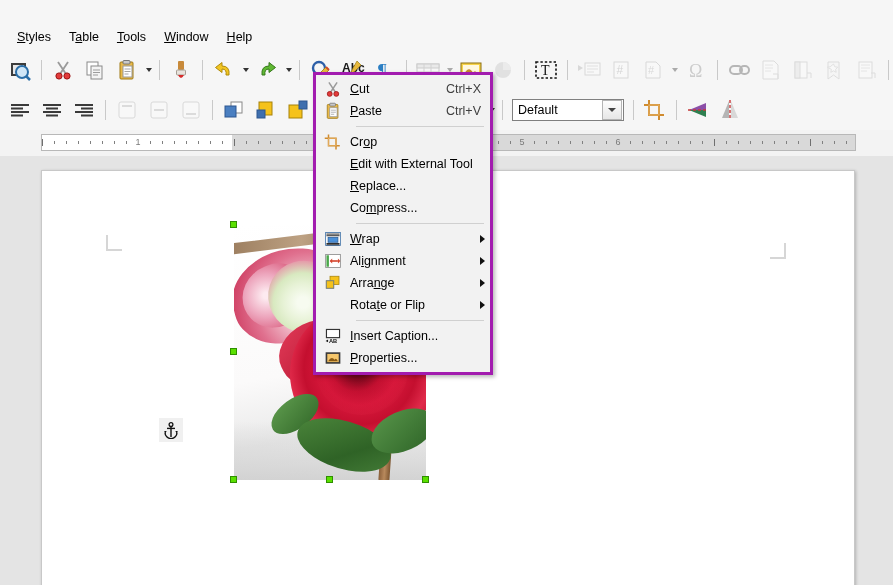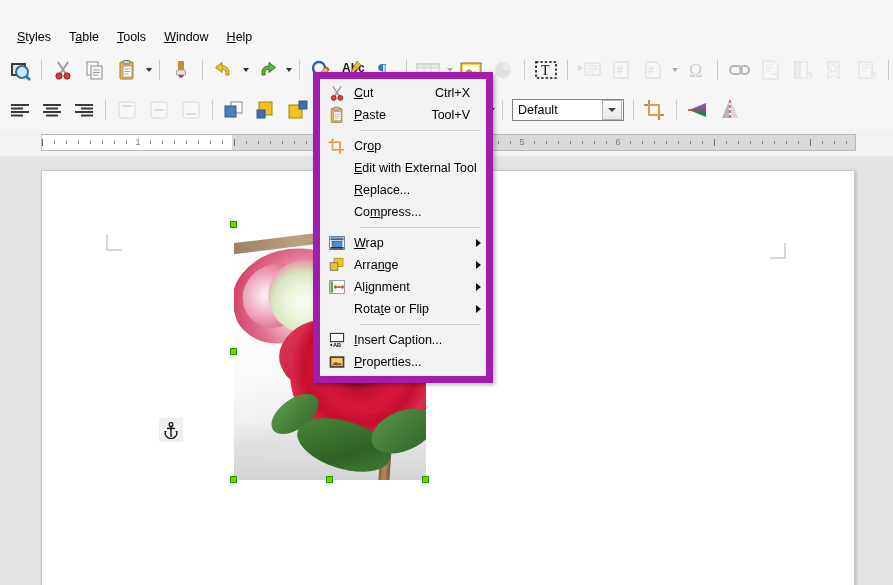--- a/index.html
+++ b/index.html
@@ -153,34 +153,34 @@
     position:absolute;left:146px;top:206px;width:11px;height:52px;
     background:linear-gradient(90deg,#8a5f3a,#b8895c,#7d5631);transform:rotate(4deg);border-radius:4px;
   }
   .handle{
     position:absolute;width:7px;height:7px;background:#5ae000;border:1px solid #2f8f00;box-sizing:border-box;
   }
 
   
   .ctxmenu{
     position:absolute;left:313px;top:72px;width:180px;
-    background:#f2f2f2;border:7px solid #a21caf;
+    background:#f2f2f2;border:3px solid #a21caf;
     box-shadow:2px 2px 4px rgba(0,0,0,.28);
     padding:3px 0;box-sizing:border-box;z-index:40;
   }
   .ctxitem{
     position:relative;height:22px;display:flex;align-items:center;cursor:default;
   }
   .ctxitem.sel{background:#7cc0ef;}
   .ctxitem .ico{
     width:34px;height:22px;display:flex;align-items:center;justify-content:center;flex:0 0 34px;
   }
   .ctxitem .lbl{font-size:12.5px;color:#000;flex:1;line-height:14px;}
   .ctxitem .lbl .mn{text-decoration:underline;}
-  .ctxitem .acc{font-size:12.5px;color:#000000;padding-right:16px;}
+  .ctxitem .acc{font-size:12.5px;color:#404040;padding-right:9px;}
   .ctxitem .arr{
     width:16px;display:flex;align-items:center;justify-content:center;
   }
   .ctxitem .arr:after{
     content:"";border-top:4px solid transparent;border-bottom:4px solid transparent;
     border-left:5px solid #111;display:block;
   }
   .ctxsep{height:1px;background:#d0d0d0;margin:4px 6px 4px 40px;}
 </style>
 </head>
@@ -643,21 +643,21 @@
       <div class="ctxitem">
         <div class="ico">
           <svg width="18" height="18" viewBox="0 0 22 22">
     <rect x="4" y="3" width="13" height="17" rx="1" fill="#e9b949" stroke="#a07b17"></rect>
     <rect x="7" y="1.5" width="7" height="3.5" rx="1" fill="#c9c9c9" stroke="#777"></rect>
     <rect x="7" y="7" width="9" height="11" fill="#fff" stroke="#9a9a9a"></rect>
     <path d="M8.5 10h6M8.5 12.5h6M8.5 15h4" stroke="#a5a5a5" stroke-width="1"></path>
           </svg>
         </div>
         <div class="lbl"><span class="mn">P</span>aste</div>
-        <div class="acc">Tool+V</div>
+        <div class="acc">Ctrl+V</div>
       </div>
       <div class="ctxsep"></div>
       <div class="ctxitem">
         <div class="ico">
           <svg width="18" height="18" viewBox="0 0 24 22">
     <path d="M6 1 v15 h15" fill="none" stroke="#d08b2e" stroke-width="2"></path>
     <path d="M1 6 h15 v15" fill="none" stroke="#d08b2e" stroke-width="2"></path>
     <rect x="6" y="6" width="10" height="10" fill="none" stroke="#e6b469"></rect>
           </svg>
         </div>
@@ -679,47 +679,47 @@
       <div class="ctxitem">
         <div class="ico">
           <svg width="18" height="18" viewBox="0 0 22 22">
     <rect x="2" y="3" width="18" height="16" fill="#fff" stroke="#3b6ea5"></rect>
     <path d="M3 5h16M3 7h16" stroke="#2a2a2a" stroke-width="1.2"></path>
     <rect x="5" y="9" width="12" height="6" fill="#4a90d9" stroke="#2d6099"></rect>
     <path d="M3 16.5h16M3 18h16" stroke="#2a2a2a" stroke-width="1.2"></path>
           </svg>
         </div>
         <div class="lbl"><span class="mn">W</span>rap</div>
-        <div class="arr"></div>
-      </div>
-      <div class="ctxitem">
-        <div class="ico">
-          <svg width="18" height="18" viewBox="0 0 24 22">
-    <rect x="8" y="2" width="12" height="11" fill="#f5c21b" stroke="#a6820b"></rect>
-    <rect x="3" y="8" width="10" height="10" fill="#f5c21b" stroke="#a6820b"></rect>
-    <rect x="3" y="8" width="10" height="10" fill="none" stroke="#6a82a0"></rect>
-          </svg>
-        </div>
-        <div class="lbl">Arra<span class="mn">n</span>ge</div>
         <div class="arr"></div>
       </div>
       <div class="ctxitem">
         <div class="ico">
           <svg width="18" height="18" viewBox="0 0 22 22">
     <rect x="2" y="3" width="18" height="16" fill="#fff" stroke="#8a8a8a"></rect>
     <rect x="3" y="4" width="3" height="14" fill="#4aa84a"></rect>
     <path d="M8 11 h9" stroke="#d4452e" stroke-width="2"></path>
     <path d="M17 8 L20 11 L17 14 Z" fill="#d4452e"></path>
     <path d="M10 8 L7 11 L10 14 Z" fill="#d4452e"></path>
           </svg>
         </div>
         <div class="lbl">Al<span class="mn">i</span>gnment</div>
         <div class="arr"></div>
       </div>
       <div class="ctxitem">
+        <div class="ico">
+          <svg width="18" height="18" viewBox="0 0 24 22">
+    <rect x="8" y="2" width="12" height="11" fill="#f5c21b" stroke="#a6820b"></rect>
+    <rect x="3" y="8" width="10" height="10" fill="#f5c21b" stroke="#a6820b"></rect>
+    <rect x="3" y="8" width="10" height="10" fill="none" stroke="#6a82a0"></rect>
+          </svg>
+        </div>
+        <div class="lbl">Arra<span class="mn">n</span>ge</div>
+        <div class="arr"></div>
+      </div>
+      <div class="ctxitem">
         <div class="ico"></div>
         <div class="lbl">Rota<span class="mn">t</span>e or Flip</div>
         <div class="arr"></div>
       </div>
       <div class="ctxsep"></div>
       <div class="ctxitem">
         <div class="ico">
           <svg width="18" height="18" viewBox="0 0 22 22">
     <rect x="3" y="3" width="16" height="10" fill="#fff" stroke="#333" stroke-width="1.4"></rect>
     <path d="M2 17 L5 15.4 L5 18.6 Z" fill="#111"></path>

